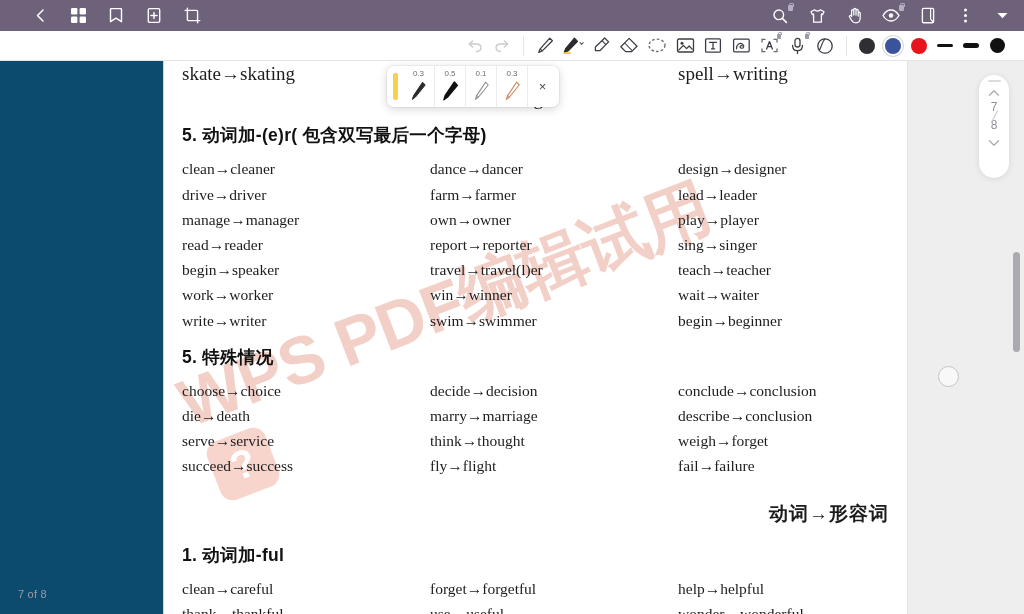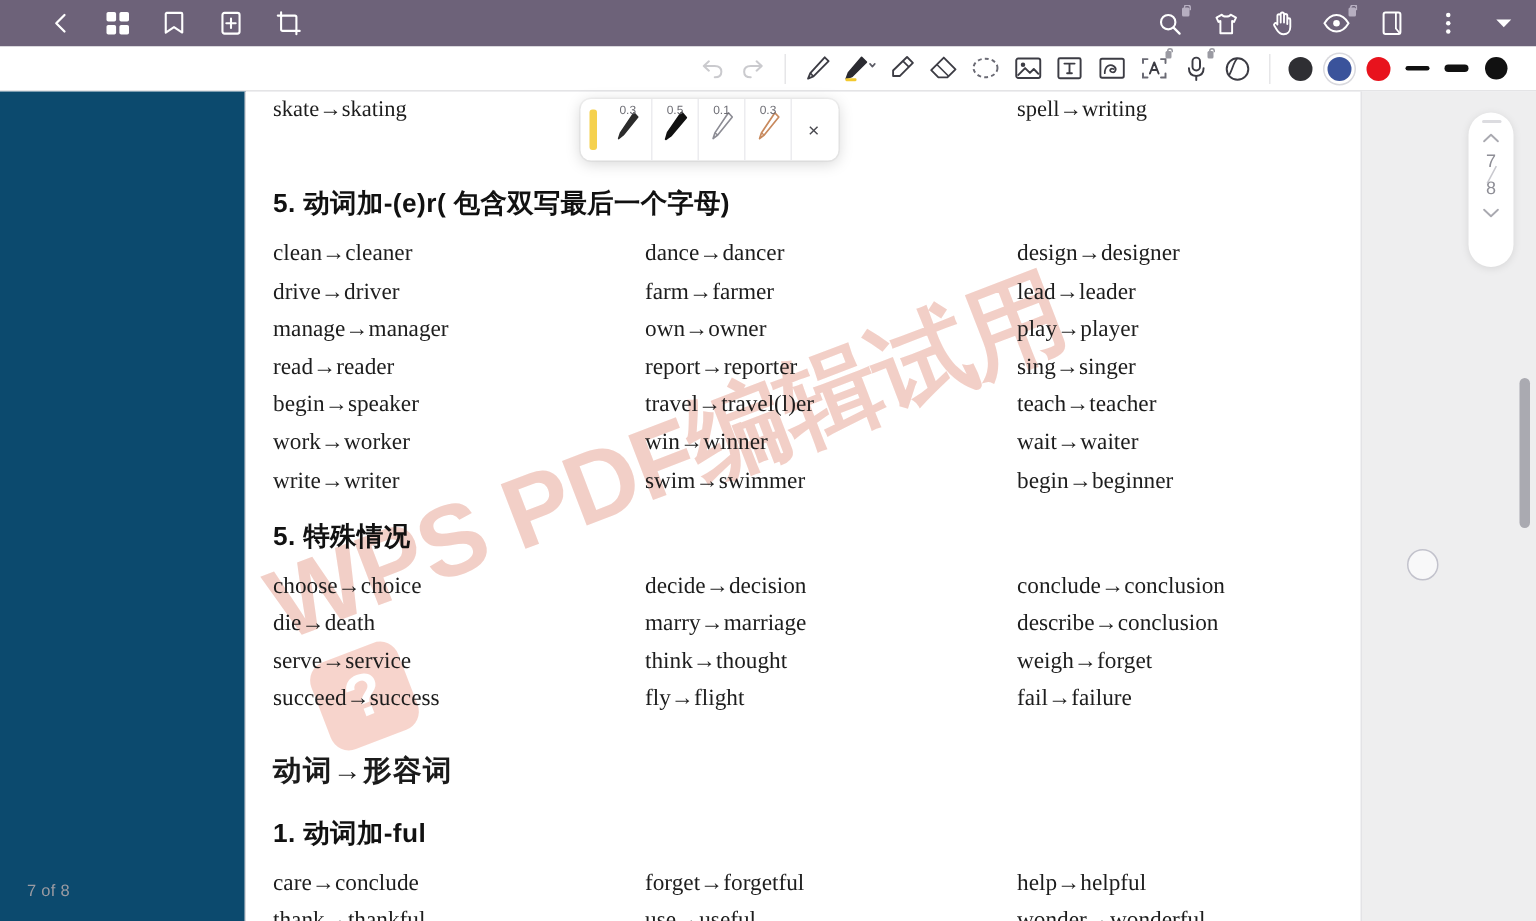--- a/index.html
+++ b/index.html
@@ -106,35 +106,35 @@
 
   h2.sec {
     font-family: "Liberation Sans", sans-serif;
     font-size: 17.5px;
     font-weight: bold;
     letter-spacing: .3px;
     margin: 12px 0 9px 0;
     color: #111;
   }
   h1.big {
-    text-align: left;
+    text-align: right;
     font-family: "Liberation Sans", sans-serif;
     font-size: 19px; font-weight: bold;
     margin: 22px 0 16px 0;
     letter-spacing: 1px;
   }
   .row {
     display: flex;
     font-size: 15.5px;
     line-height: 25.2px;
     color: #1d1d1d;
   }
   .row .c { flex: 0 0 248px; white-space: nowrap; }
   .row .c:nth-child(2) { flex: 0 0 248px; }
-  .pre-row { font-size: 15px; line-height: 25.2px; }
+  .pre-row { font-size: 19px; line-height: 25.2px; }
 
   
   .wm {
     position: absolute; left: 0; top: 0;
     width: 743px; height: 600px;
     z-index: 1; pointer-events: none;
     overflow: hidden;
   }
   .wm-text {
     position: absolute;
@@ -173,21 +173,21 @@
     display: flex; align-items: stretch;
     z-index: 30;
     padding: 0 2px;
   }
   .pen-accent {
     width: 5px; height: 27px; align-self: center;
     background: #f5d14e; border-radius: 2px; margin: 0 5px 0 4px;
   }
   .pen-cell {
     width: 31px; position: relative;
-    display: flex; align-items: center; justify-content: center;
+    display: flex; align-items: flex-end; justify-content: center;
     padding-bottom: 5px;
     border-left: 1px solid #ececef;
     cursor: pointer;
   }
   .pen-cell:first-of-type { border-left: none; }
   .pen-size {
     position: absolute; top: 3px; left: 0; width: 100%;
     text-align: center;
     font-family: "Liberation Sans", sans-serif;
     font-size: 8px; color: #6d6d74;
@@ -519,21 +519,21 @@
           <span class="c">succeed→success</span>
           <span class="c">fly→flight</span>
           <span class="c">fail→failure</span>
         </div>
 
         <h1 class="big">动词→形容词</h1>
 
         <h2 class="sec">1. 动词加-ful</h2>
 
         <div class="row">
-          <span class="c">care→conclude</span>
+          <span class="c">clean→careful</span>
           <span class="c">forget→forgetful</span>
           <span class="c">help→helpful</span>
         </div>
         <div class="row">
           <span class="c">thank→thankful</span>
           <span class="c">use→useful</span>
           <span class="c">wonder→wonderful</span>
         </div>
 
       </div>

